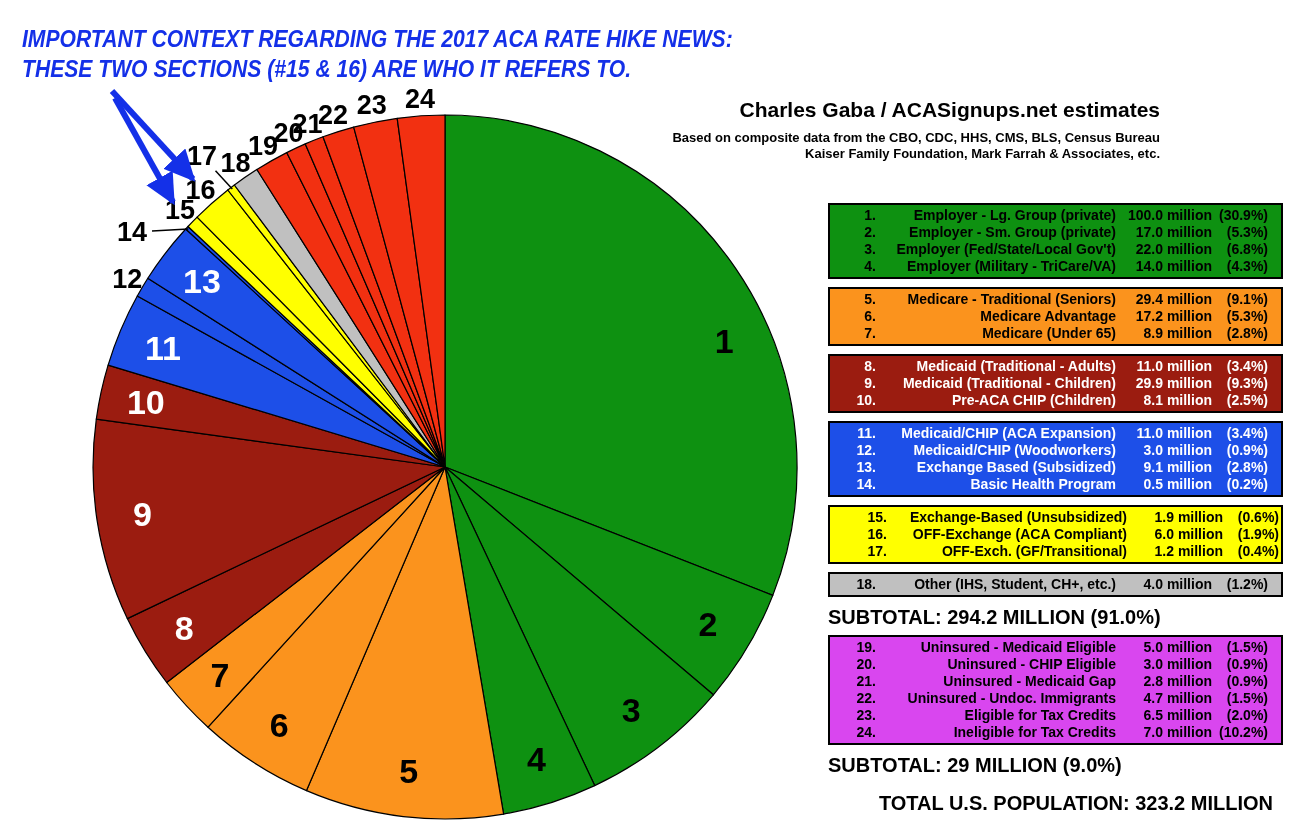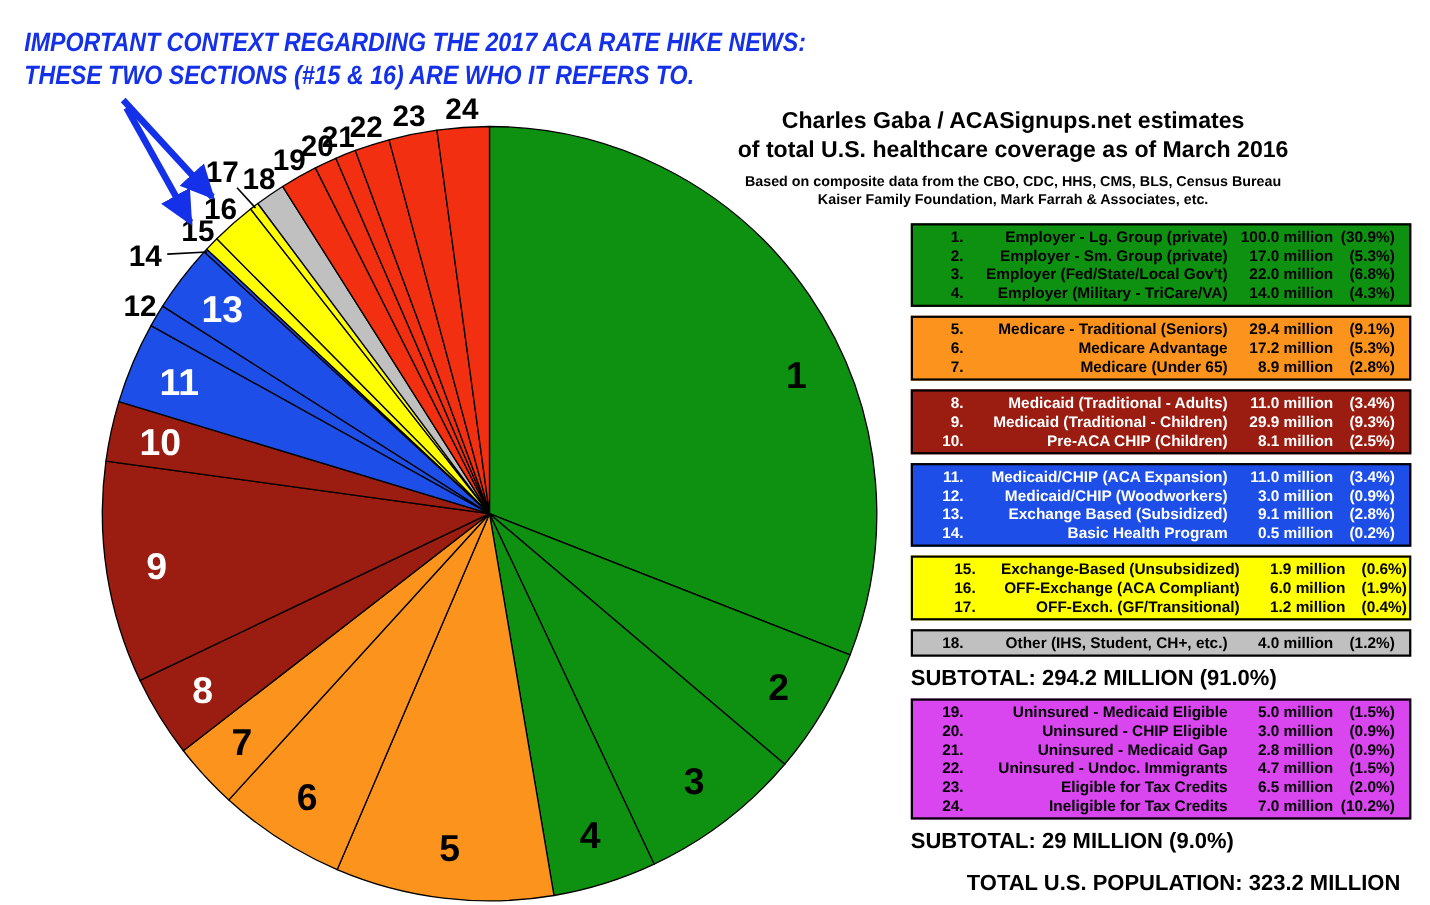--- a/index.html
+++ b/index.html
@@ -8,21 +8,21 @@
     font-family:"Liberation Sans","DejaVu Sans",sans-serif;
     position:relative;
   }
   .canvas{position:absolute;inset:0;width:1300px;height:823px;}
   #pie-svg{position:absolute;left:0;top:0;width:1300px;height:823px;}
   .note{
     position:absolute;left:22px;top:24px;
     font-weight:bold;font-style:italic;font-size:24px;line-height:30px;
     transform:scaleX(0.88);transform-origin:0 0;white-space:nowrap;
   }
-  .titleblock{position:absolute;left:661px;top:96px;width:520px;text-align:center;color:#000;}
+  .titleblock{position:absolute;left:640px;top:96px;width:520px;text-align:right;color:#000;}
   .titleblock .t1{font-size:21px;font-weight:bold;line-height:27px;}
   .titleblock .t2{font-size:13px;font-weight:bold;line-height:16px;}
   .titleblock .t2.first{margin-top:7px;}
   .legend{position:absolute;left:828px;top:203px;width:455px;}
   .legend-box{
     border:2px solid #000;padding:2px 0;margin-bottom:8px;
     font-weight:bold;font-size:14px;
   }
   .legend-row{
     display:grid;grid-template-columns:46px 240px 96px 56px;
@@ -109,21 +109,20 @@
       </g>
     </svg>
 
   <div class="note" style="color: rgb(20, 48, 232);">
     <div>IMPORTANT CONTEXT REGARDING THE 2017 ACA RATE HIKE NEWS:</div>
     <div>THESE TWO SECTIONS (#15 &amp; 16) ARE WHO IT REFERS TO.</div>
   </div>
 
   <div class="titleblock">
     <div class="t1">Charles Gaba / ACASignups.net estimates</div>
-    <div class="t1">of total U.S. healthcare coverage as of March 2016</div>
     <div class="t2 first">Based on composite data from the CBO, CDC, HHS, CMS, BLS, Census Bureau</div>
     <div class="t2">Kaiser Family Foundation, Mark Farrah &amp; Associates, etc.</div>
   </div>
 
   <div class="legend">
     <div id="stack-covered">
         <div class="legend-box" style="background: rgb(14, 145, 17); color: rgb(0, 0, 0);">
           <div class="legend-row">
             <span>1.</span>
             <span>Employer - Lg. Group (private)</span>

